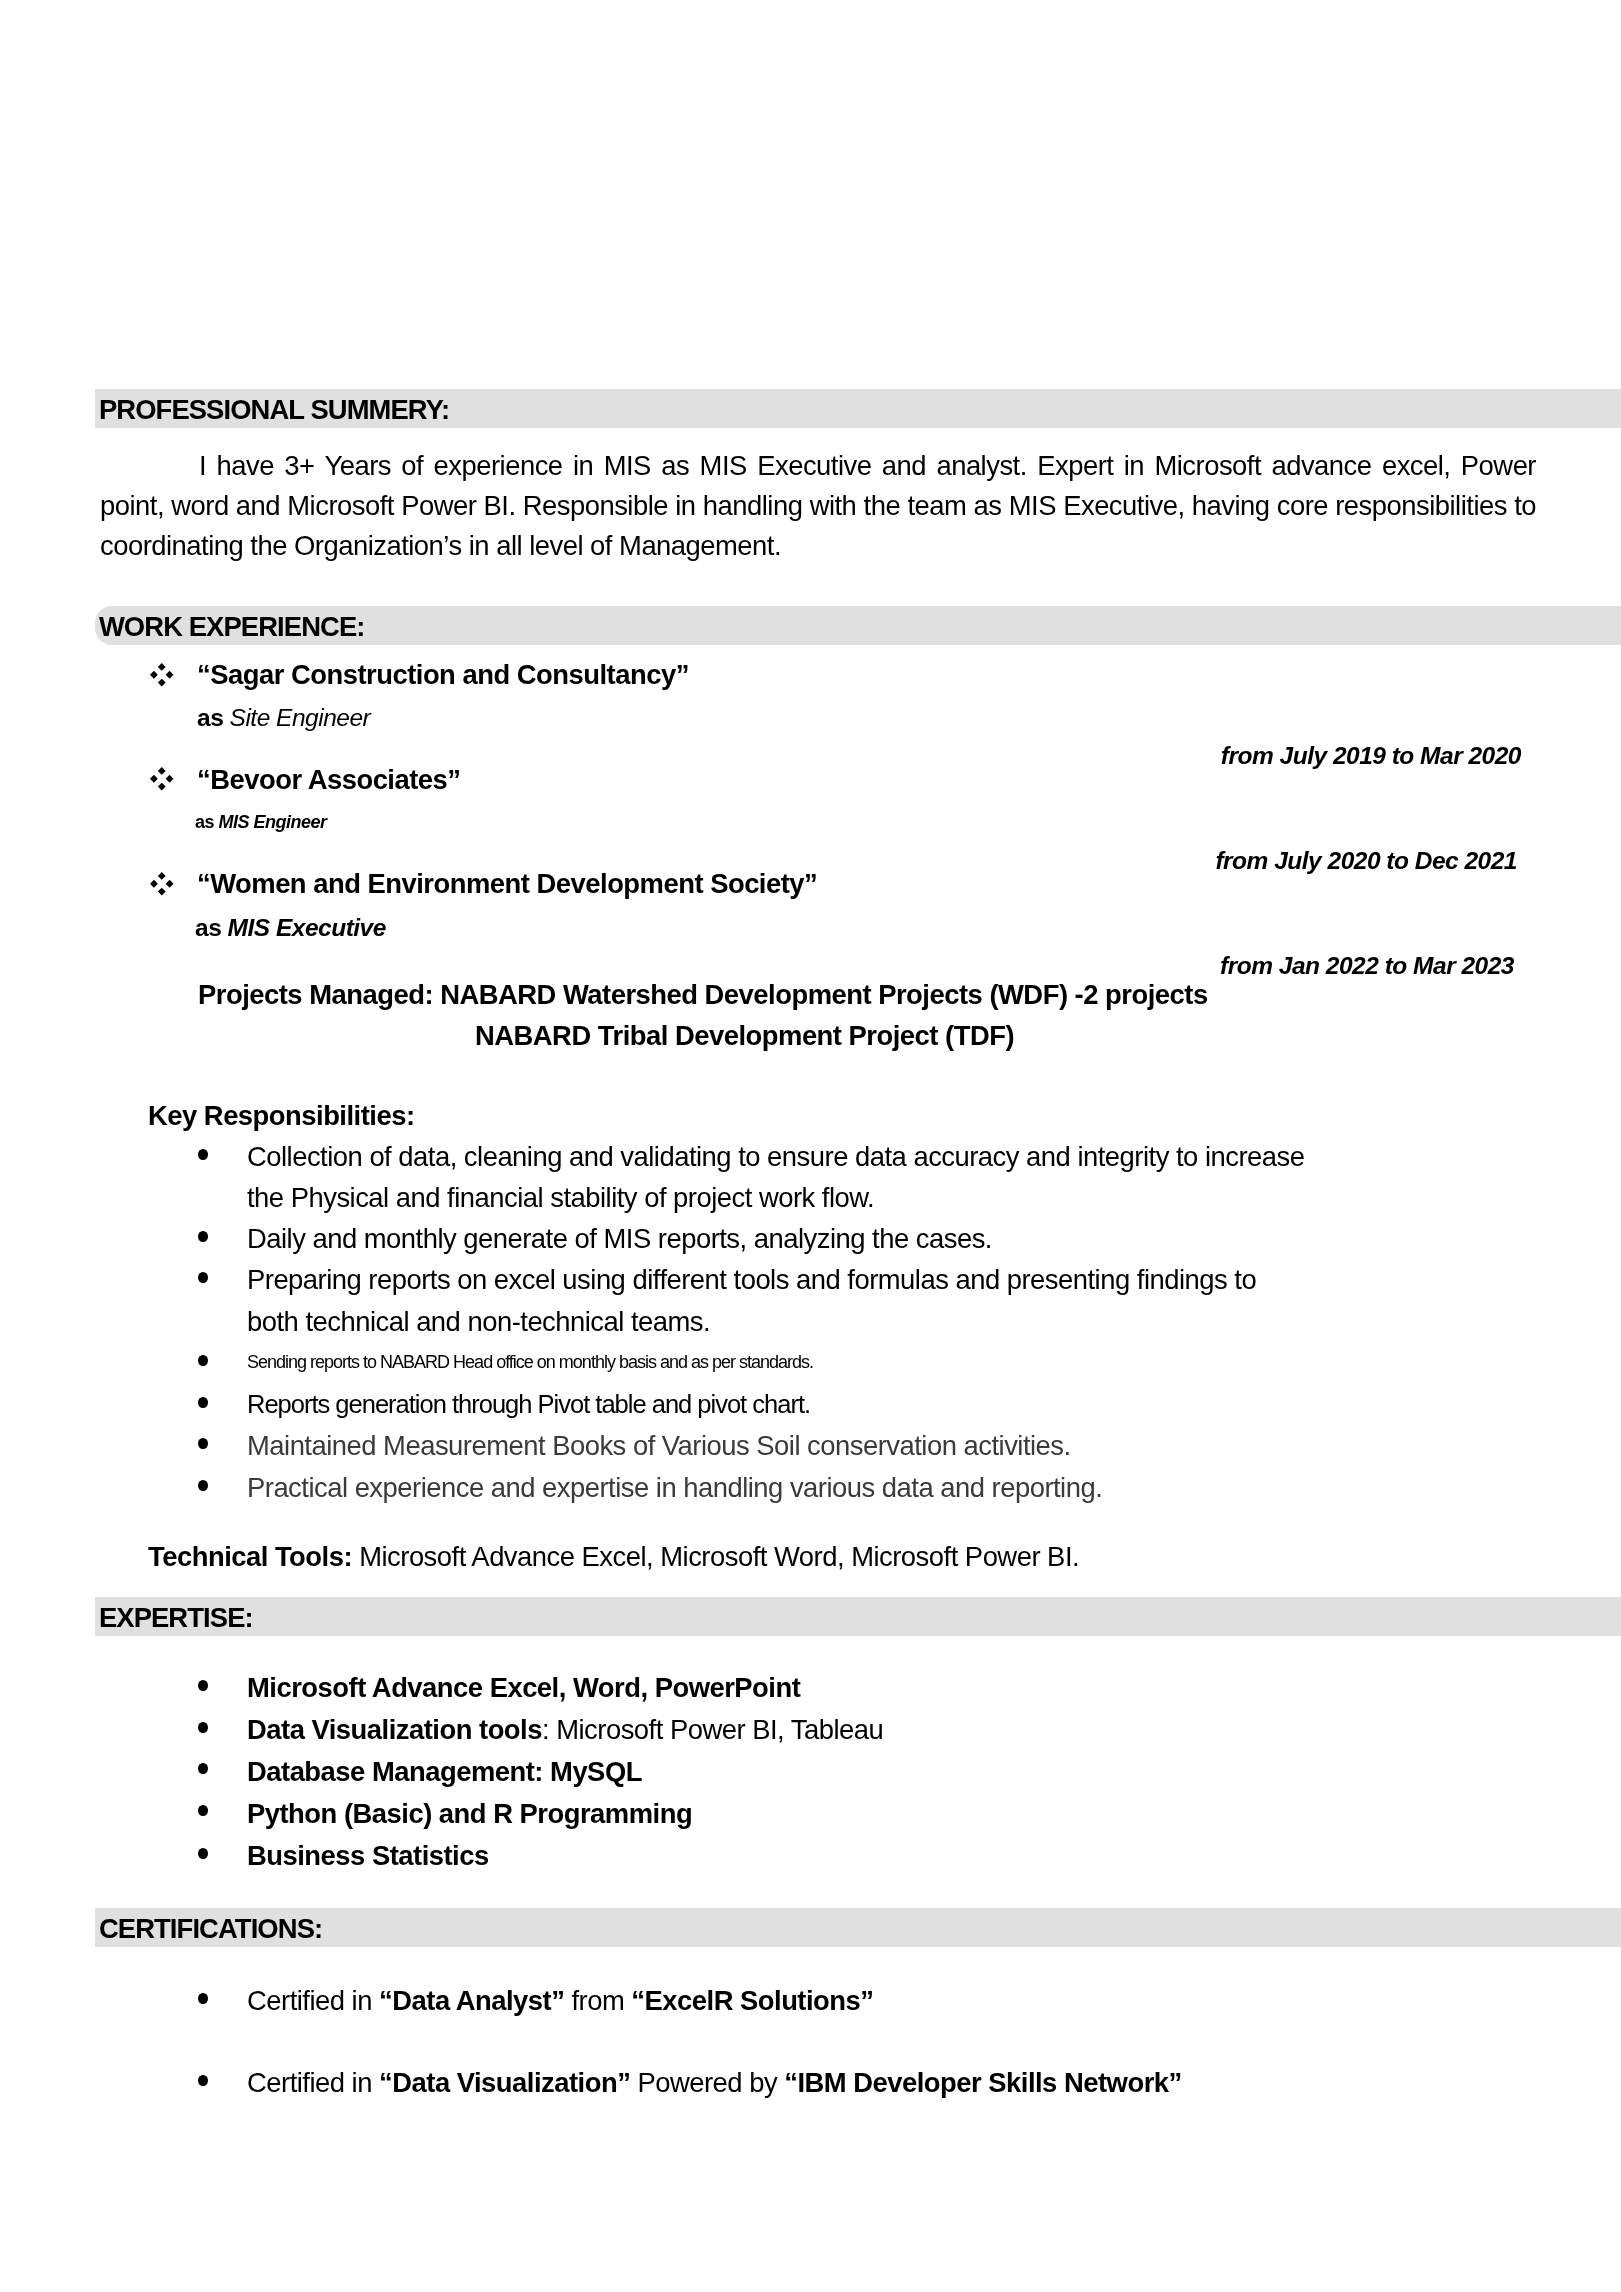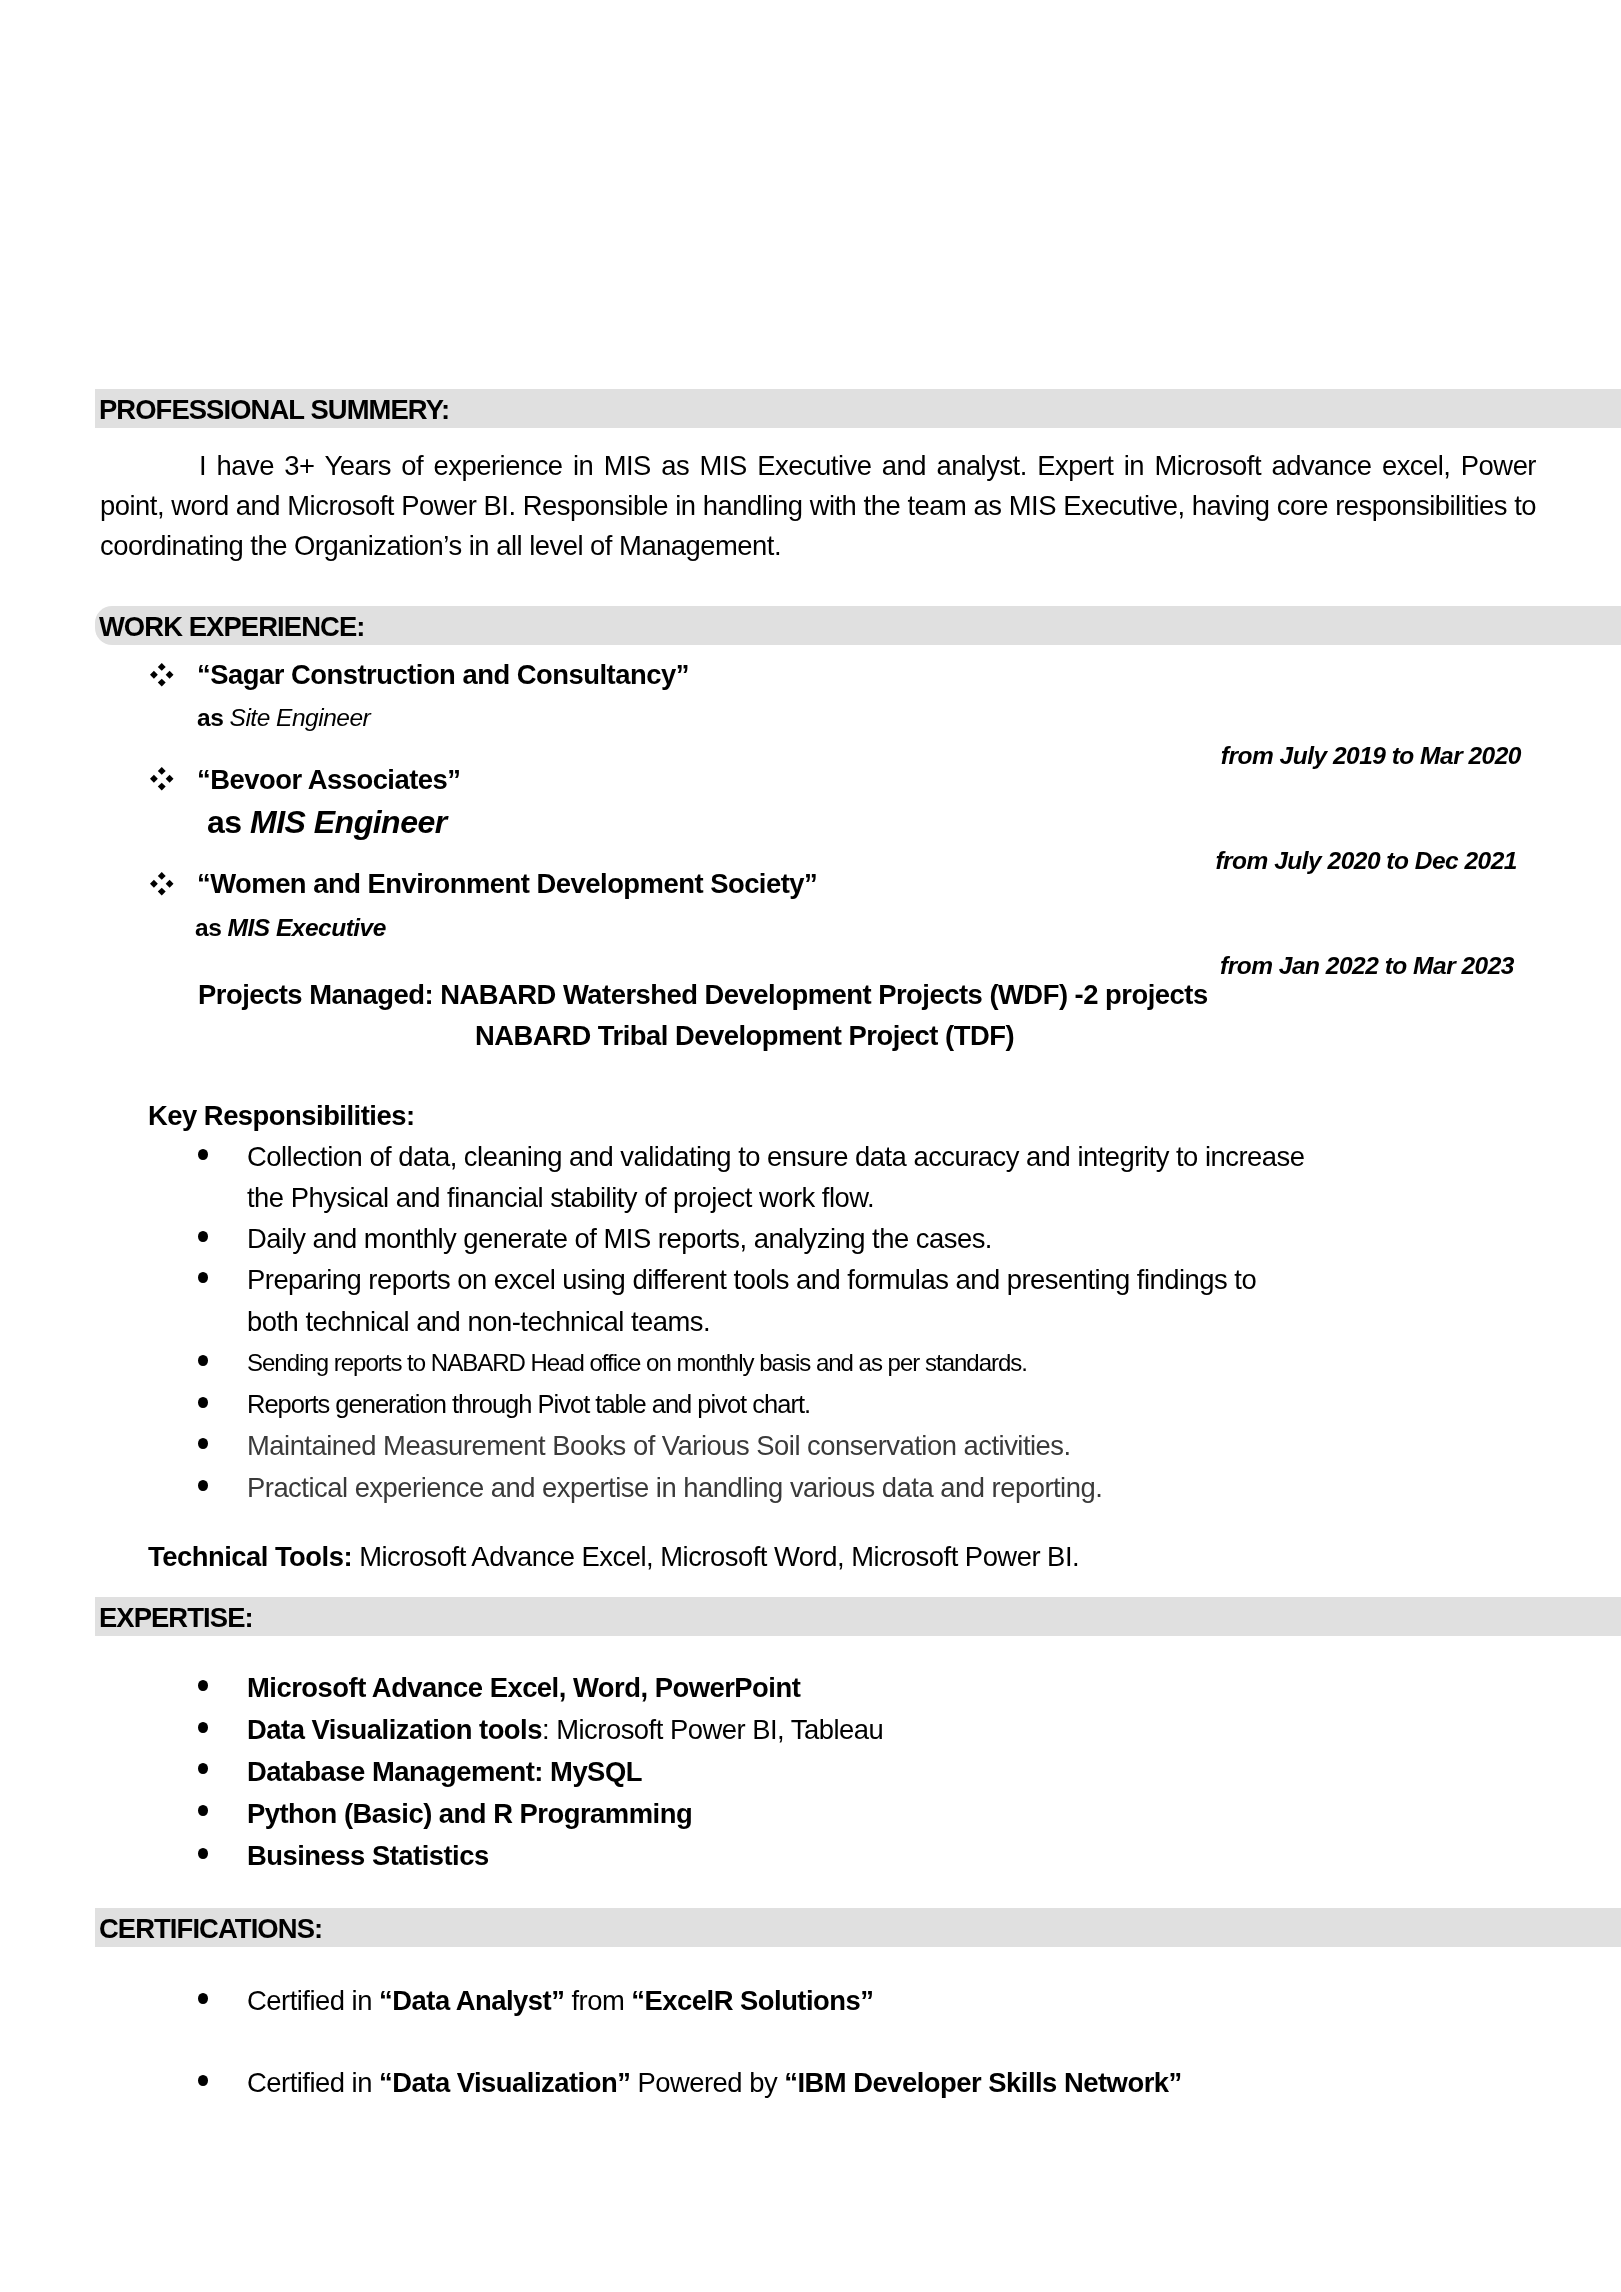--- a/index.html
+++ b/index.html
@@ -62,21 +62,21 @@
 </div>
 
 <div>
   <svg class="diamond" style="left:149px; top:766px;" viewBox="0 0 26 26">
     <polygon points="13,1 17,5 13,9 9,5" fill="#000"></polygon>
     <polygon points="13,17 17,21 13,25 9,21" fill="#000"></polygon>
     <polygon points="5,9 9,13 5,17 1,13" fill="#000"></polygon>
     <polygon points="21,9 25,13 21,17 17,13" fill="#000"></polygon>
   </svg>
   <div class="abs txt b" style="left:197px; top:760px;">“Bevoor Associates”</div>
-  <div class="abs txt" style="left:207px; top:803px; font-size:32px;">
+  <div class="abs txt" style="left:195px; top:803px; font-size:18px;">
     <span class="b">as</span>
     <span class="b i">MIS Engineer</span>
   </div>
   <div class="abs txt date" style="right:104px; top:803px; font-size:24.5px;">from July 2020 to Dec 2021</div>
 </div>
 
 <div>
   <svg class="diamond" style="left:149px; top:871px;" viewBox="0 0 26 26">
     <polygon points="13,1 17,5 13,9 9,5" fill="#000"></polygon>
     <polygon points="13,17 17,21 13,25 9,21" fill="#000"></polygon>
@@ -105,21 +105,21 @@
   <div class="abs txt" style="left:247px; top:1178px;">the Physical and financial stability of project work flow.</div>
 
   <span class="bullet-dot" style="left:198px; top:1231px;"></span>
   <div class="abs txt" style="left:247px; top:1219px;">Daily and monthly generate of MIS reports, analyzing the cases.</div>
 
   <span class="bullet-dot" style="left:198px; top:1272px;"></span>
   <div class="abs txt" style="left:247px; top:1260px;">Preparing reports on excel using different tools and formulas and presenting findings to</div>
   <div class="abs txt" style="left:247px; top:1302px;">both technical and non-technical teams.</div>
 
   <span class="bullet-dot" style="left:198px; top:1355px;"></span>
-  <div class="abs txt" style="left:247px; top:1343px; font-size:24px; letter-spacing:-1px;">Sending reports to NABARD Head office on monthly basis and as per standards.</div>
+  <div class="abs txt" style="left:247px; top:1343px; font-size:18px; letter-spacing:-1px;">Sending reports to NABARD Head office on monthly basis and as per standards.</div>
 
   <span class="bullet-dot" style="left:198px; top:1397px;"></span>
   <div class="abs txt" style="left:247px; top:1385px; font-size:25.5px; letter-spacing:-1px;">Reports generation through Pivot table and pivot chart.</div>
 
   <span class="bullet-dot" style="left:198px; top:1438px;"></span>
   <div class="abs txt grey" style="left:247px; top:1426px;">Maintained Measurement Books of Various Soil conservation activities.</div>
 
   <span class="bullet-dot" style="left:198px; top:1480px;"></span>
   <div class="abs txt grey" style="left:247px; top:1468px;">Practical experience and expertise in handling various data and reporting.</div>
 </div>

